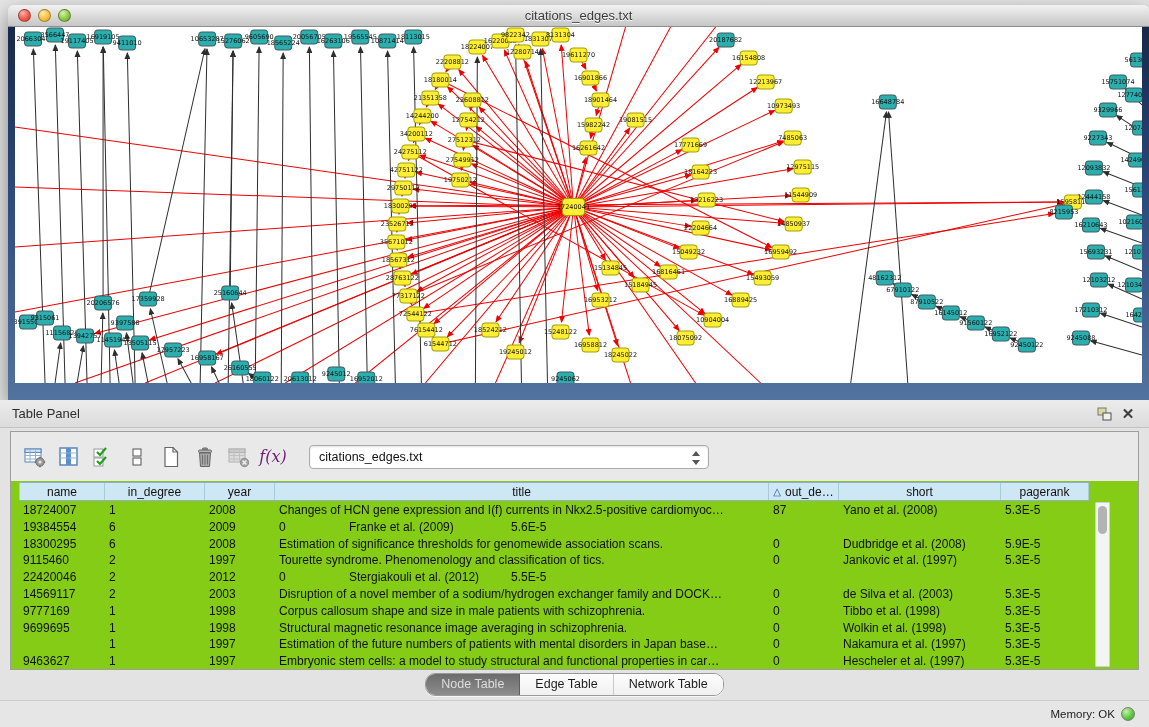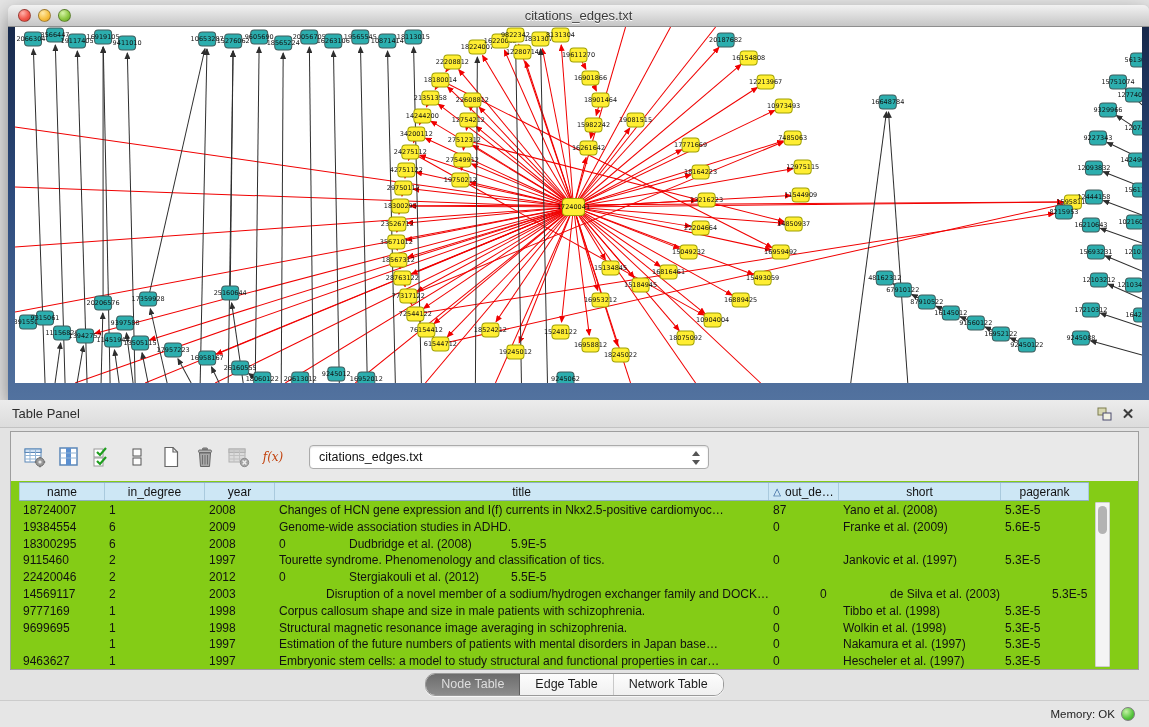--- a/index.html
+++ b/index.html
@@ -817,21 +817,21 @@
       </div>
       <div class="tbtn">
         <svg width="22" height="22" viewBox="0 0 22 22" opacity="0.75">
           <rect x="1" y="3" width="16" height="13" fill="#d8d8d8" stroke="#a0a0a0"></rect>
           <rect x="1" y="3" width="16" height="3.5" fill="#c2c2c2" stroke="#a0a0a0"></rect>
           <path d="M1 9.5 H17 M1 13 H17 M6 3 V16 M11.5 3 V16" stroke="#b4b4b4" fill="none"></path>
           <circle cx="16.5" cy="16.5" r="4.2" fill="#8d8d8d" stroke="#6e6e6e"></circle>
           <path d="M14.6 14.6 L18.4 18.4 M18.4 14.6 L14.6 18.4" stroke="#f2f2f2" stroke-width="1.4"></path>
         </svg>
       </div>
-      <div class="tbtn" style="font-family:'DejaVu Serif', serif; font-style:italic; font-size:12px; color:#c2410c;">
+      <div class="tbtn" style="font-family:'DejaVu Serif', serif; font-style:italic; font-size:16px; color:#701a75;">
         <span>f(x)</span>
       </div>
       <div class="combo">
         <span class="combo-text">citations_edges.txt</span>
         <span class="combo-step">
           <span class="up"></span>
             <span class="dn"></span>
         </span>
       </div>
     </div>
@@ -868,29 +868,29 @@
             <div class="tcell" style="width: 70px;">2008</div>
             <div class="tcell" style="width: 494px;">Changes of HCN gene expression and I(f) currents in Nkx2.5-positive cardiomyoc…</div>
             <div class="tcell" style="width: 70px;">87</div>
             <div class="tcell" style="width: 162px;">Yano et al. (2008)</div>
             <div class="tcell" style="width: 88px;">5.3E-5</div>
           </div>
           <div class="trow">
             <div class="tcell" style="width: 86px;">19384554</div>
             <div class="tcell" style="width: 100px;">6</div>
             <div class="tcell" style="width: 70px;">2009</div>
-            <div class="tcell" style="width: 494px;">Genome-wide association studies in ADHD.</div>
             <div class="tcell" style="width: 70px;">0</div>
             <div class="tcell" style="width: 162px;">Franke et al. (2009)</div>
             <div class="tcell" style="width: 88px;">5.6E-5</div>
           </div>
           <div class="trow">
             <div class="tcell" style="width: 86px;">18300295</div>
             <div class="tcell" style="width: 100px;">6</div>
             <div class="tcell" style="width: 70px;">2008</div>
+            <div class="tcell" style="width: 494px;">Estimation of significance thresholds for genomewide association scans.</div>
             <div class="tcell" style="width: 70px;">0</div>
             <div class="tcell" style="width: 162px;">Dudbridge et al. (2008)</div>
             <div class="tcell" style="width: 88px;">5.9E-5</div>
           </div>
           <div class="trow">
             <div class="tcell" style="width: 86px;">9115460</div>
             <div class="tcell" style="width: 100px;">2</div>
             <div class="tcell" style="width: 70px;">1997</div>
             <div class="tcell" style="width: 494px;">Tourette syndrome. Phenomenology and classification of tics.</div>
             <div class="tcell" style="width: 70px;">0</div>
@@ -902,21 +902,21 @@
             <div class="tcell" style="width: 100px;">2</div>
             <div class="tcell" style="width: 70px;">2012</div>
             <div class="tcell" style="width: 70px;">0</div>
             <div class="tcell" style="width: 162px;">Stergiakouli et al. (2012)</div>
             <div class="tcell" style="width: 88px;">5.5E-5</div>
           </div>
           <div class="trow">
             <div class="tcell" style="width: 86px;">14569117</div>
             <div class="tcell" style="width: 100px;">2</div>
             <div class="tcell" style="width: 70px;">2003</div>
-            <div class="tcell" style="width: 494px; margin-left: 47px;">Disruption of a novel member of a sodium/hydrogen exchanger family and DOCK…</div>
+            <div class="tcell" style="width: 494px;">Disruption of a novel member of a sodium/hydrogen exchanger family and DOCK…</div>
             <div class="tcell" style="width: 70px;">0</div>
             <div class="tcell" style="width: 162px;">de Silva et al. (2003)</div>
             <div class="tcell" style="width: 88px;">5.3E-5</div>
           </div>
           <div class="trow">
             <div class="tcell" style="width: 86px;">9777169</div>
             <div class="tcell" style="width: 100px;">1</div>
             <div class="tcell" style="width: 70px;">1998</div>
             <div class="tcell" style="width: 494px;">Corpus callosum shape and size in male patients with schizophrenia.</div>
             <div class="tcell" style="width: 70px;">0</div>

